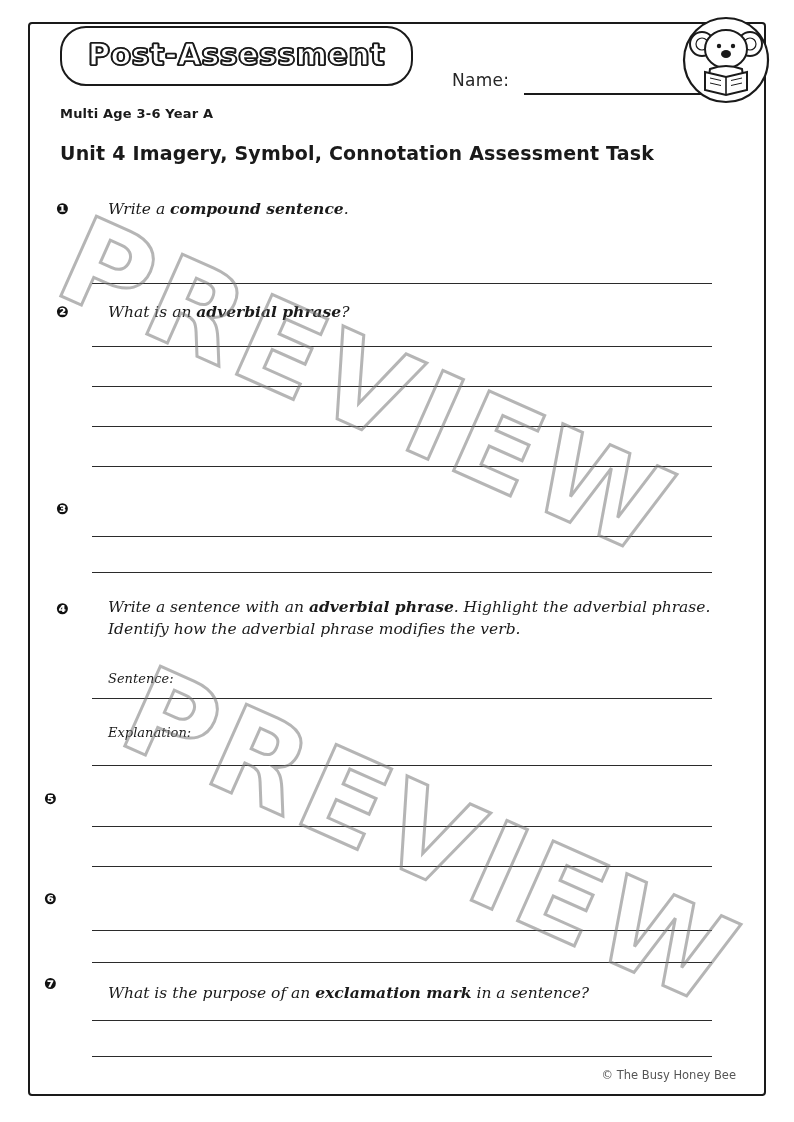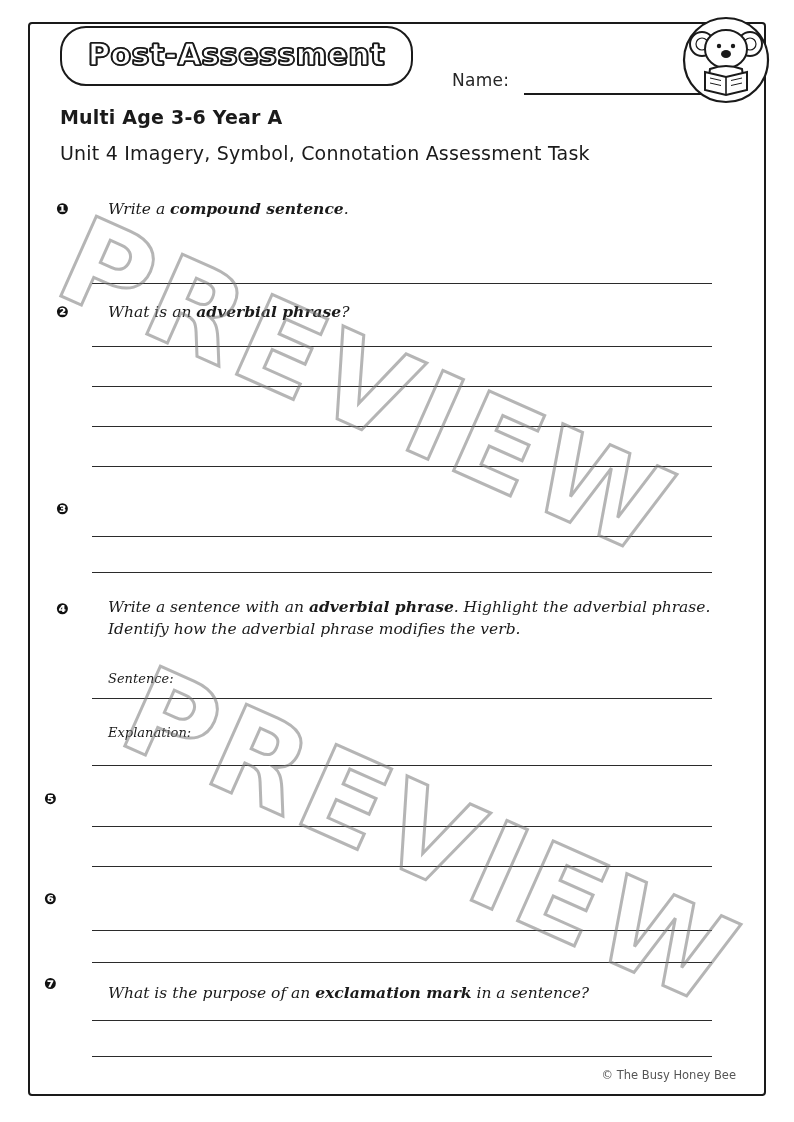--- a/index.html
+++ b/index.html
@@ -64,29 +64,29 @@
     position: absolute;
     right: 22px; top: 14px;
     width: 92px; height: 92px;
   }
 
   
   .subtitle1 {
     position: absolute;
     left: 60px; top: 106px;
     font-family: "DejaVu Sans", sans-serif;
+    font-size: 13px; font-weight: bold;
+    color: #1a1a1a;
+    letter-spacing: .2px;
+  }
+  .subtitle2 {
+    position: absolute;
+    left: 60px; top: 142px;
+    font-family: "DejaVu Sans", sans-serif;
     font-size: 19px; font-weight: bold;
-    color: #1a1a1a;
-    letter-spacing: .2px;
-  }
-  .subtitle2 {
-    position: absolute;
-    left: 60px; top: 142px;
-    font-family: "DejaVu Sans", sans-serif;
-    font-size: 19px; font-weight: normal;
     color: #1a1a1a;
     letter-spacing: .2px;
   }
 
   
   .q-num {
     position: absolute;
     font-family: "DejaVu Sans", sans-serif;
     font-size: 15px;
     font-weight: bold;

